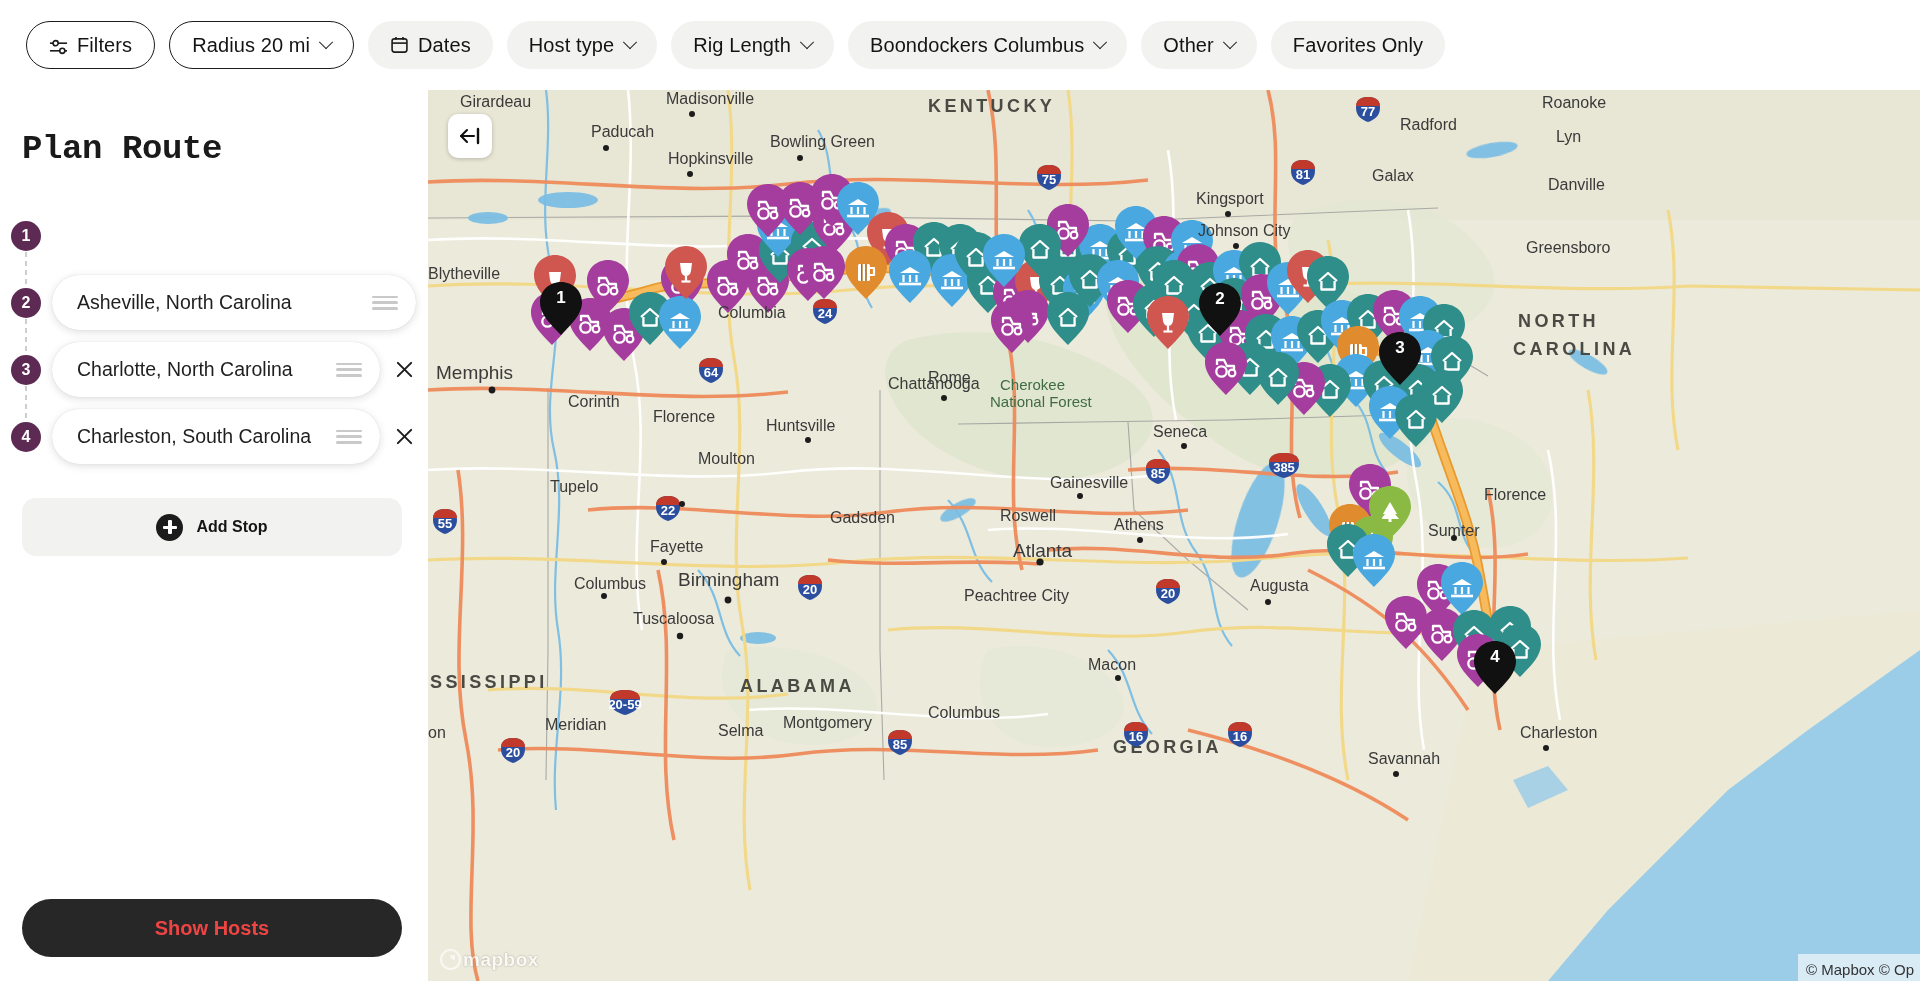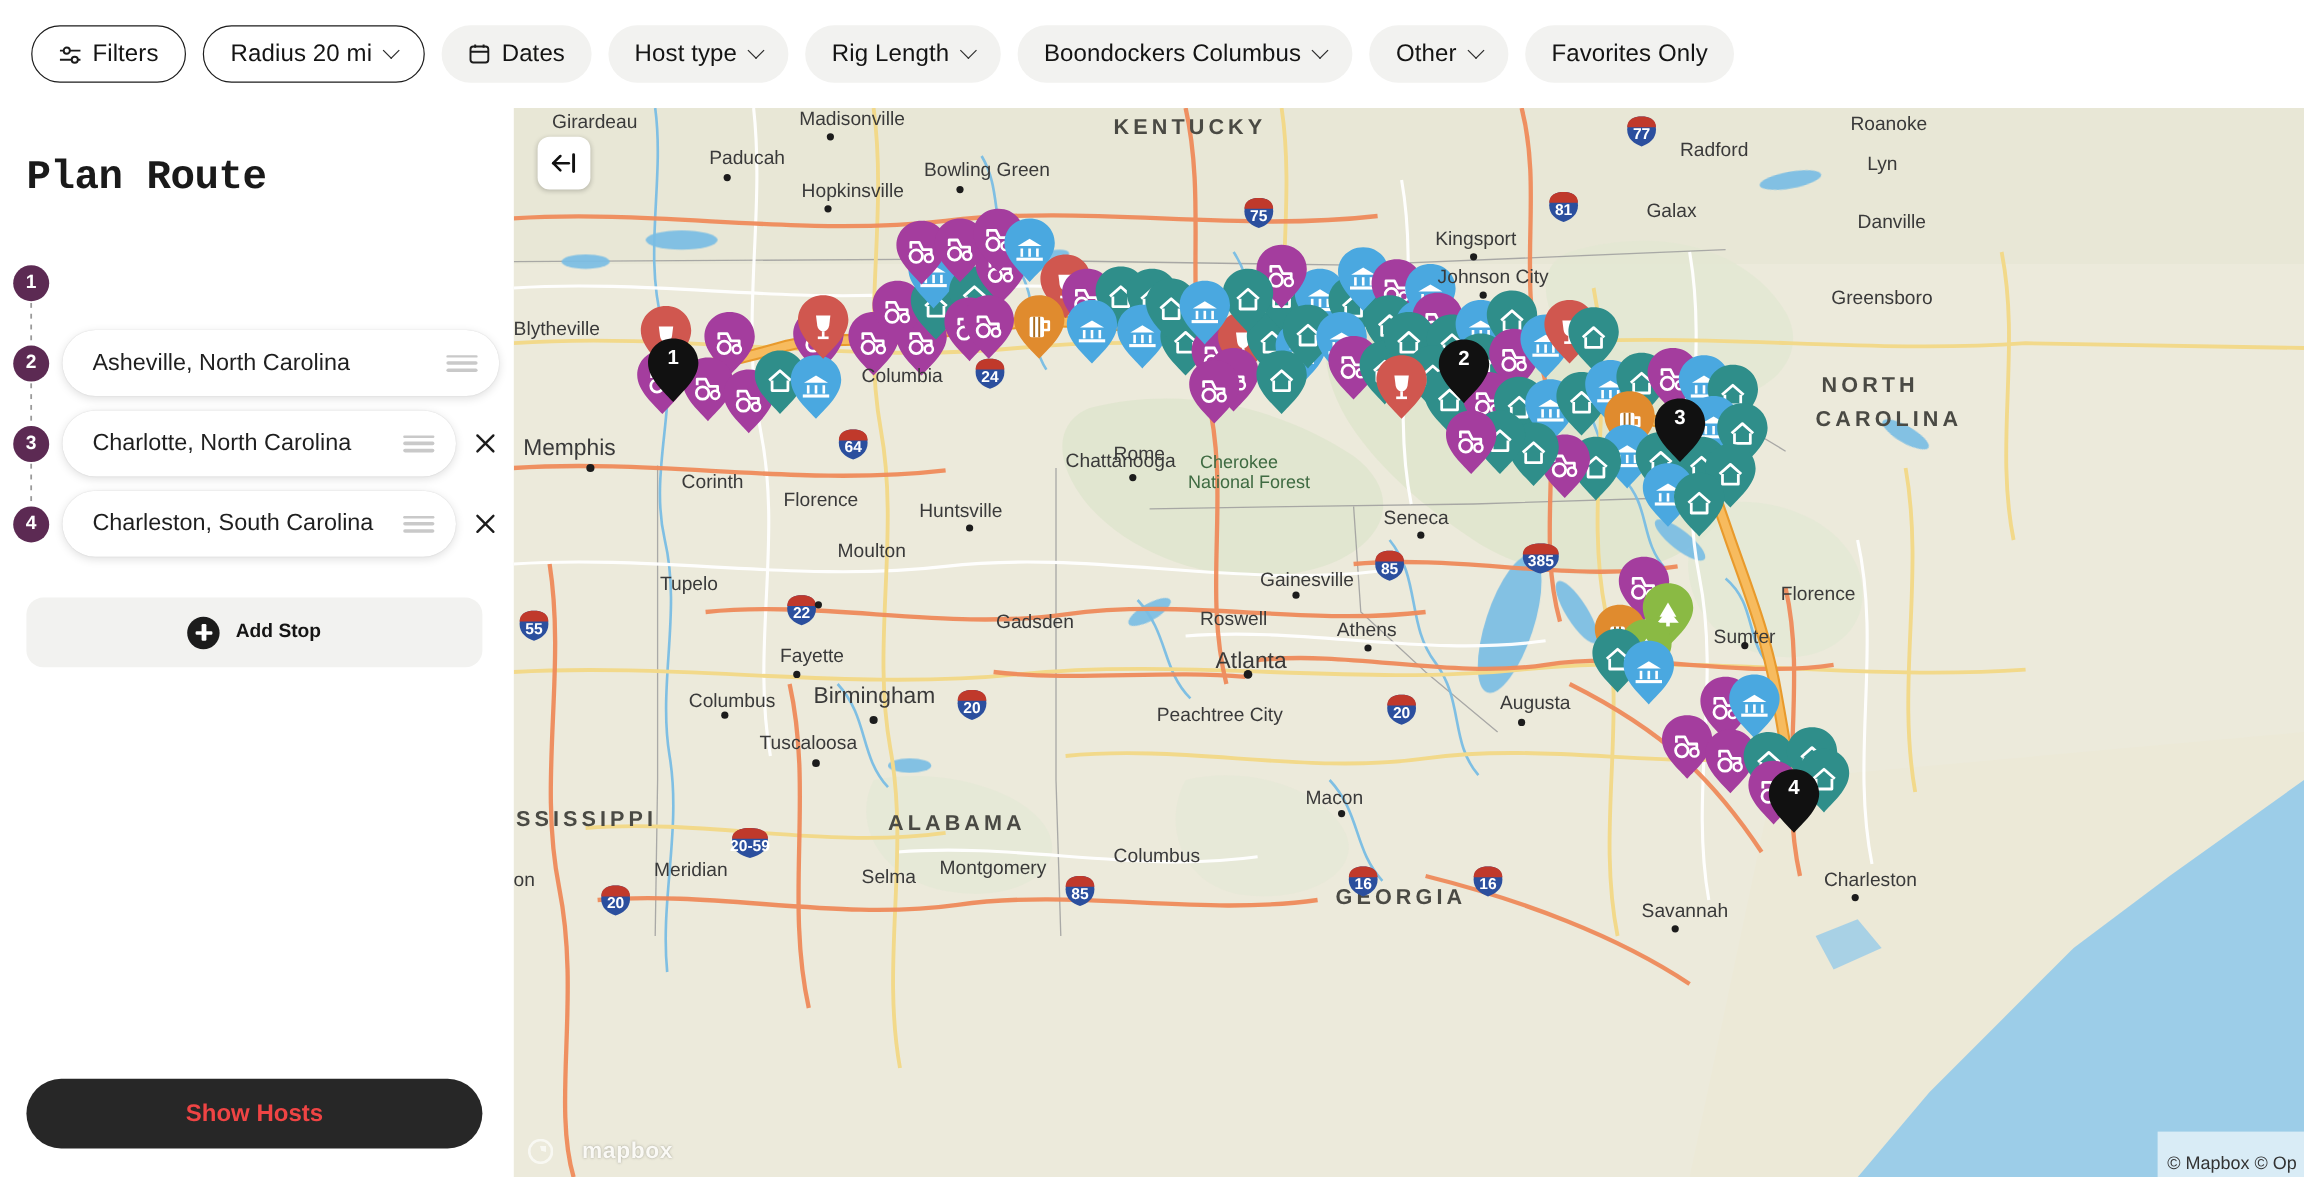--- a/index.html
+++ b/index.html
@@ -186,33 +186,33 @@
     width: 44px; height: 44px;
     background: #ffffff;
     border: none; border-radius: 10px;
     box-shadow: 0 1px 4px rgba(0,0,0,0.22);
     display: flex; align-items: center; justify-content: center;
     cursor: pointer; z-index: 12;
   }
 
   .mapbox-logo {
     position: absolute; left: 12px; bottom: 10px;
-    display: flex; align-items: flex-start; gap: 24px;
+    display: flex; align-items: flex-start; gap: 2px;
     z-index: 12; opacity: 0.72;
   }
   .mapbox-logo .mb-text {
     font-size: 19px; font-weight: bold; color: #ffffff;
     letter-spacing: 0.5px;
     text-shadow: 0 0 2px rgba(120,120,110,0.9);
   }
   .attrib {
     position: absolute; right: 0; bottom: 0;
     background: rgba(255,255,255,0.62);
     font-size: 15px; color: #333;
-    padding: 18px 6px 3px 8px;
+    padding: 7px 6px 3px 8px;
     z-index: 12; white-space: nowrap;
   }
 
   
   .lbl { font-family: "Liberation Sans", sans-serif; fill: #3a3a3a; }
   .lbl-city { font-size: 16px; }
   .lbl-city-big { font-size: 19px; }
   .lbl-state { font-size: 18px; font-weight: bold; letter-spacing: 3.4px; fill: #4a4a44; }
   .lbl-park { font-size: 15px; fill: #3f6b42; }
   .citydot { fill: #1c1c1c; }

